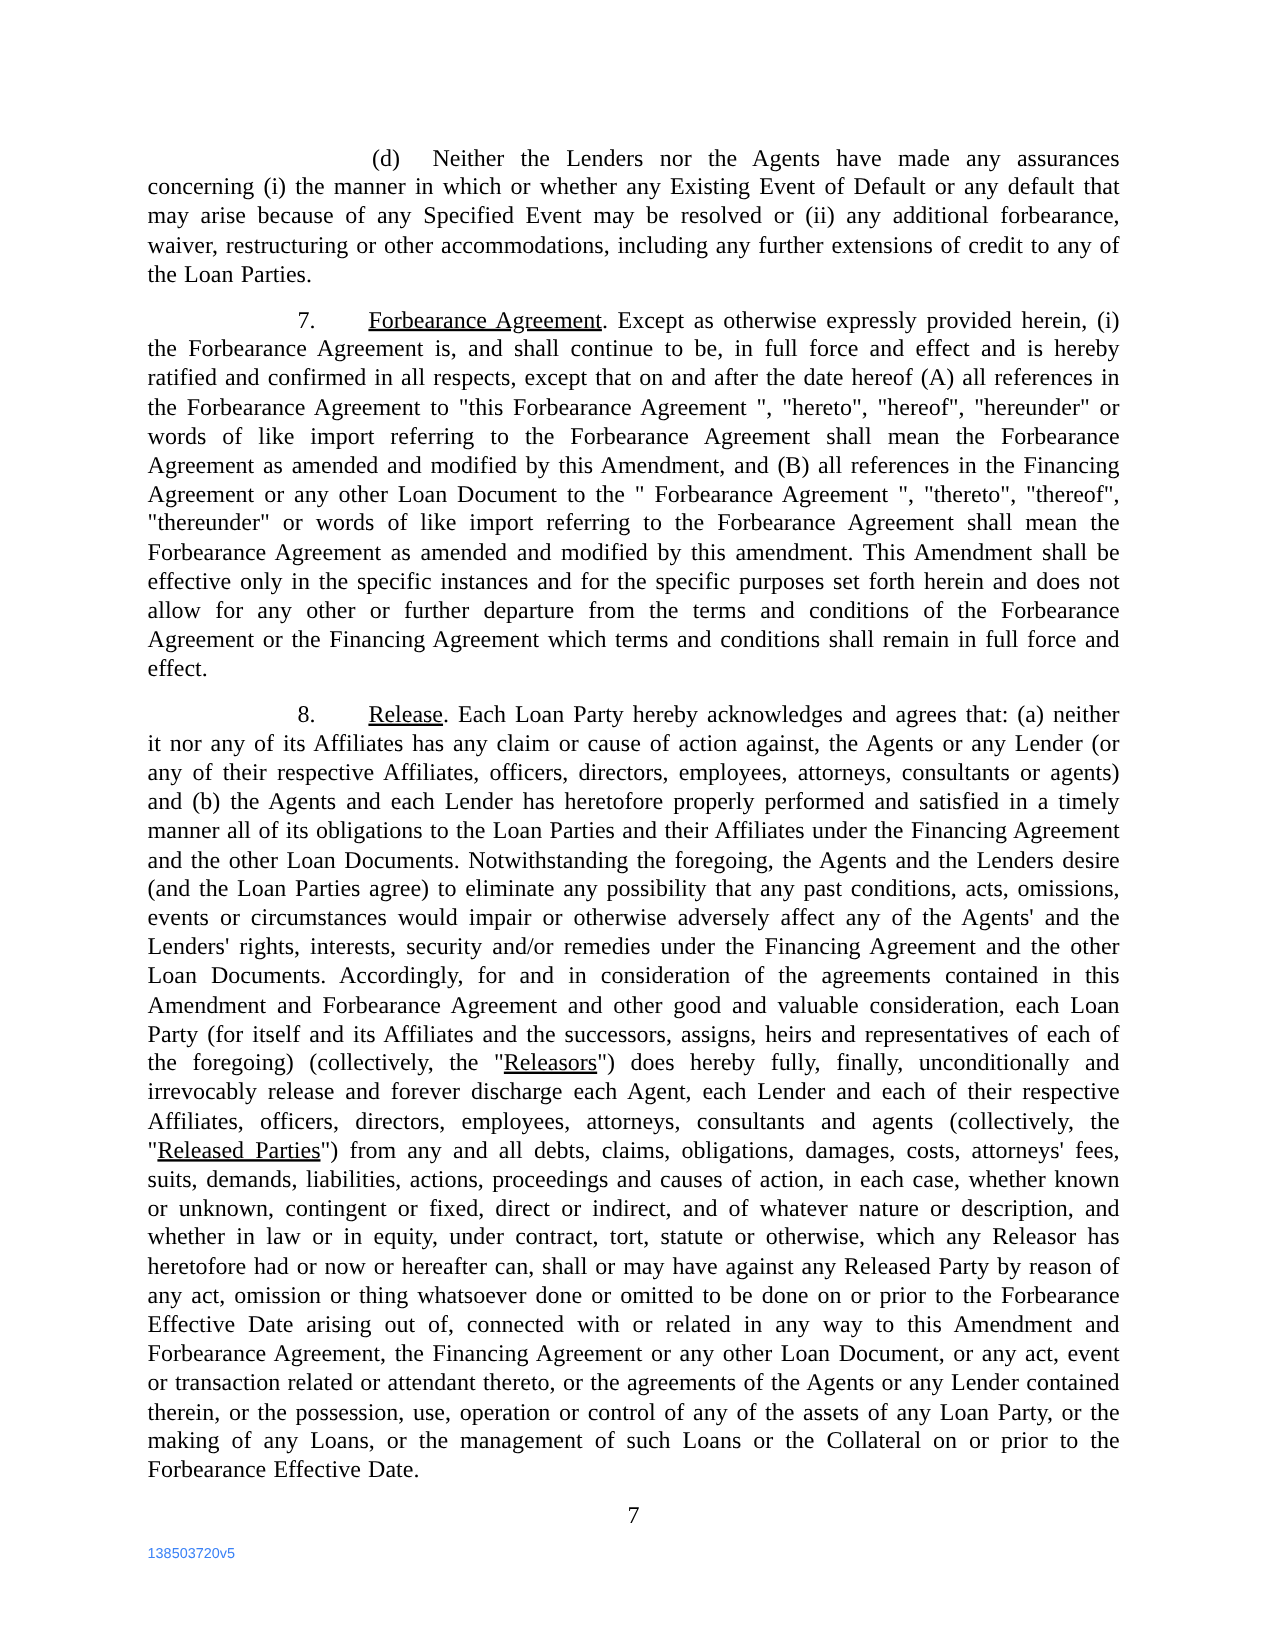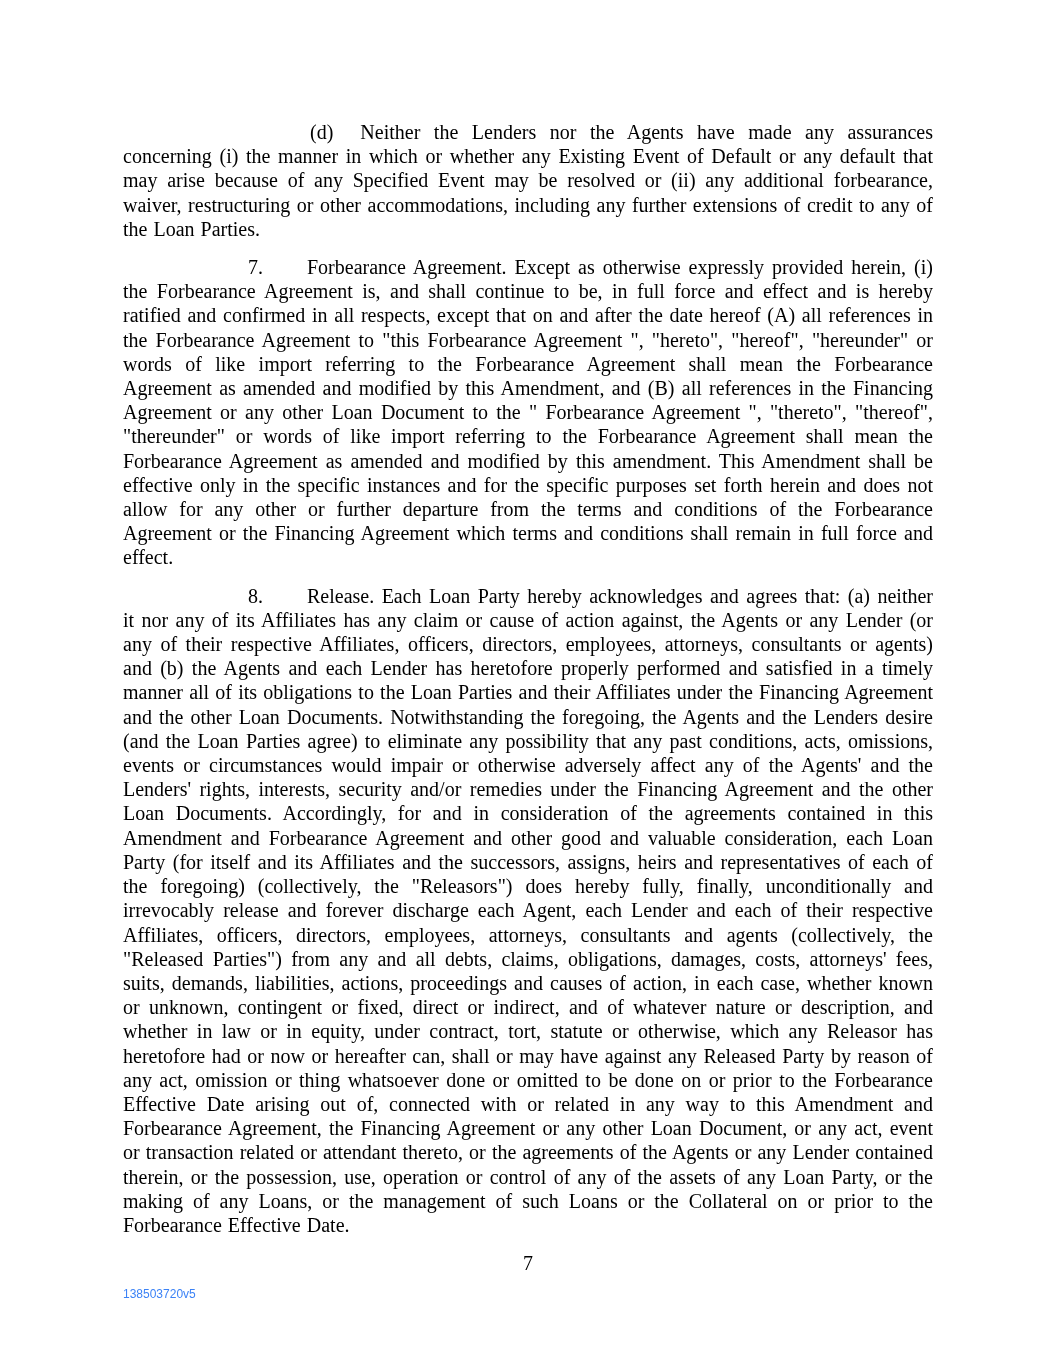--- a/index.html
+++ b/index.html
@@ -23,21 +23,21 @@
     line-height: 24.2px;
     text-align: justify;
     margin: 0 0 14px 0;
     word-spacing: 1px;
   }
   .indent-d   { text-indent: 187px; }
   .indent-num { text-indent: 125px; }
   .tab { display: inline-block; }
   .tab-d   { width: 27px; }
   .tab-num { width: 44px; }
-  .underline { }
+  .underline { text-decoration: underline; }
   .page-number {
     font-size: 20px;
     line-height: 24.2px;
     text-align: center;
     margin: 0;
   }
   .footer-stamp {
     position: absolute;
     left: 123px;
     top: 1287px;

